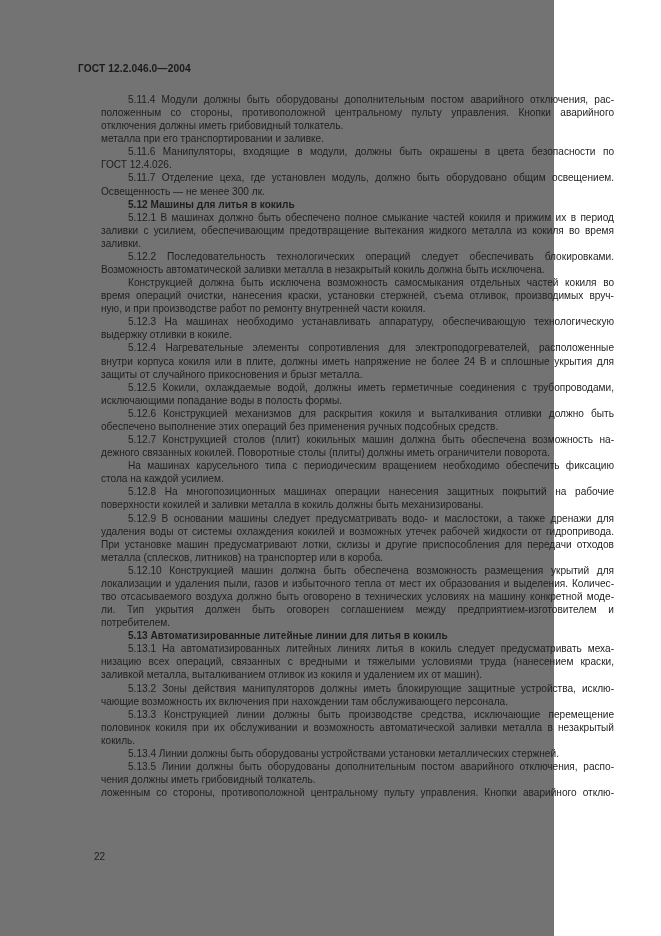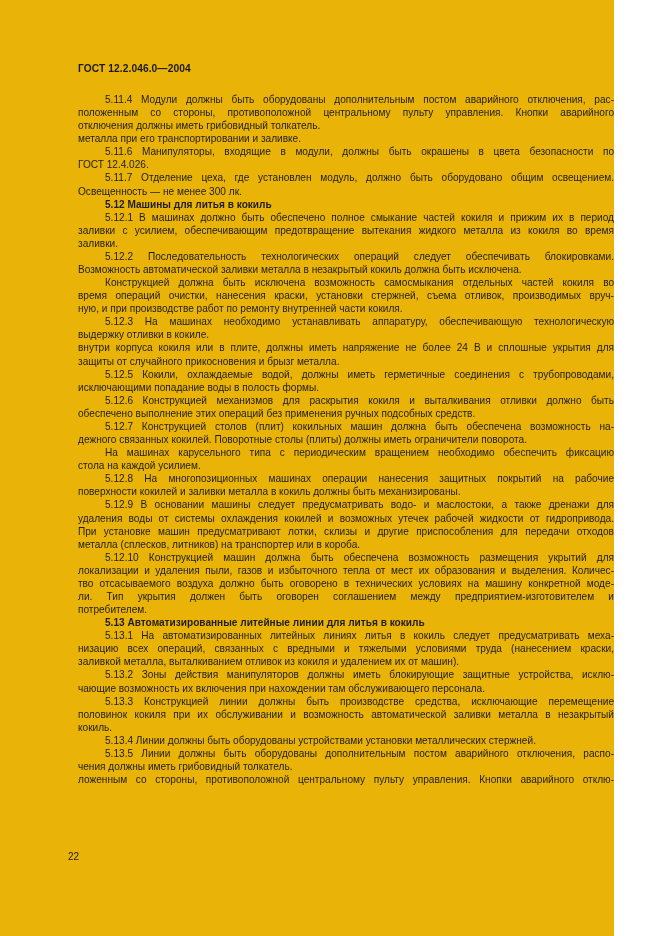--- a/index.html
+++ b/index.html
@@ -1,24 +1,24 @@
 <!DOCTYPE html>
 <html><head>
 <meta charset="utf-8">
 <style>
   html, body { margin: 0; padding: 0; background: #ffffff; }
   body { width: 661px; height: 936px; position: relative; overflow: hidden; }
-  .page { position: absolute; left: 0; top: 0; width: 614px; height: 936px; background: #eab308; }
+  .page { position: absolute; left: 0; top: 0; width: 554px; height: 936px; background: #737373; }
   .header { position: absolute; left: 78px; top: 63px; font-family: "Liberation Sans", sans-serif; font-weight: bold; font-size: 10.2px; color: #1a1a1a; letter-spacing: 0.1px; }
   .body { position: absolute; left: 78px; top: 93px; width: 536px; font-family: "Liberation Sans", sans-serif; font-size: 10.1px; color: #1e1e1e; }
-  .ln { height: 13.08px; line-height: 13.08px; white-space: nowrap; overflow: visible; text-align: justify; text-align-last: justify; }
+  .ln { height: 13.08px; line-height: 13.08px; white-space: nowrap; overflow: visible; text-align: justify; text-align-last: justify; margin-left: 23px; }
   .ln.last { text-align-last: left; }
   .ln.ind { padding-left: 27px; }
   .ln.bold { font-weight: bold; }
-  .pnum { position: absolute; left: 68px; top: 851px; font-family: "Liberation Sans", sans-serif; font-size: 10px; color: #1e1e1e; }
+  .pnum { position: absolute; left: 94px; top: 851px; font-family: "Liberation Sans", sans-serif; font-size: 10px; color: #1e1e1e; }
 </style>
 </head>
 <body>
 
 <div class="page">
   <div class="header">ГОСТ 12.2.046.0—2004</div>
   <div class="body" id="doc-body">
       <div>
         <div class="ln ind">5.11.4  Модули должны быть оборудованы дополнительным постом аварийного отключения, рас-</div>
         <div class="ln">положенным со стороны, противоположной центральному пульту управления. Кнопки аварийного</div>
@@ -50,20 +50,21 @@
       <div>
         <div class="ln ind">Конструкцией должна быть исключена возможность самосмыкания отдельных частей кокиля во</div>
         <div class="ln">время операций очистки, нанесения краски, установки стержней, съема отливок, производимых вруч-</div>
         <div class="ln last">ную, и при производстве работ по ремонту внутренней части кокиля.</div>
       </div>
       <div>
         <div class="ln ind">5.12.3  На машинах необходимо устанавливать аппаратуру, обеспечивающую технологическую</div>
         <div class="ln last">выдержку отливки в кокиле.</div>
       </div>
       <div>
+        <div class="ln ind">5.12.4  Нагревательные элементы сопротивления для электроподогревателей, расположенные</div>
         <div class="ln">внутри корпуса кокиля или в плите, должны иметь напряжение не более 24 В и сплошные укрытия для</div>
         <div class="ln last">защиты от случайного прикосновения и брызг металла.</div>
       </div>
       <div>
         <div class="ln ind">5.12.5  Кокили, охлаждаемые водой, должны иметь герметичные соединения с трубопроводами,</div>
         <div class="ln last">исключающими попадание воды в полость формы.</div>
       </div>
       <div>
         <div class="ln ind">5.12.6  Конструкцией механизмов для раскрытия кокиля и выталкивания отливки должно быть</div>
         <div class="ln last">обеспечено выполнение этих операций без применения ручных подсобных средств.</div>

